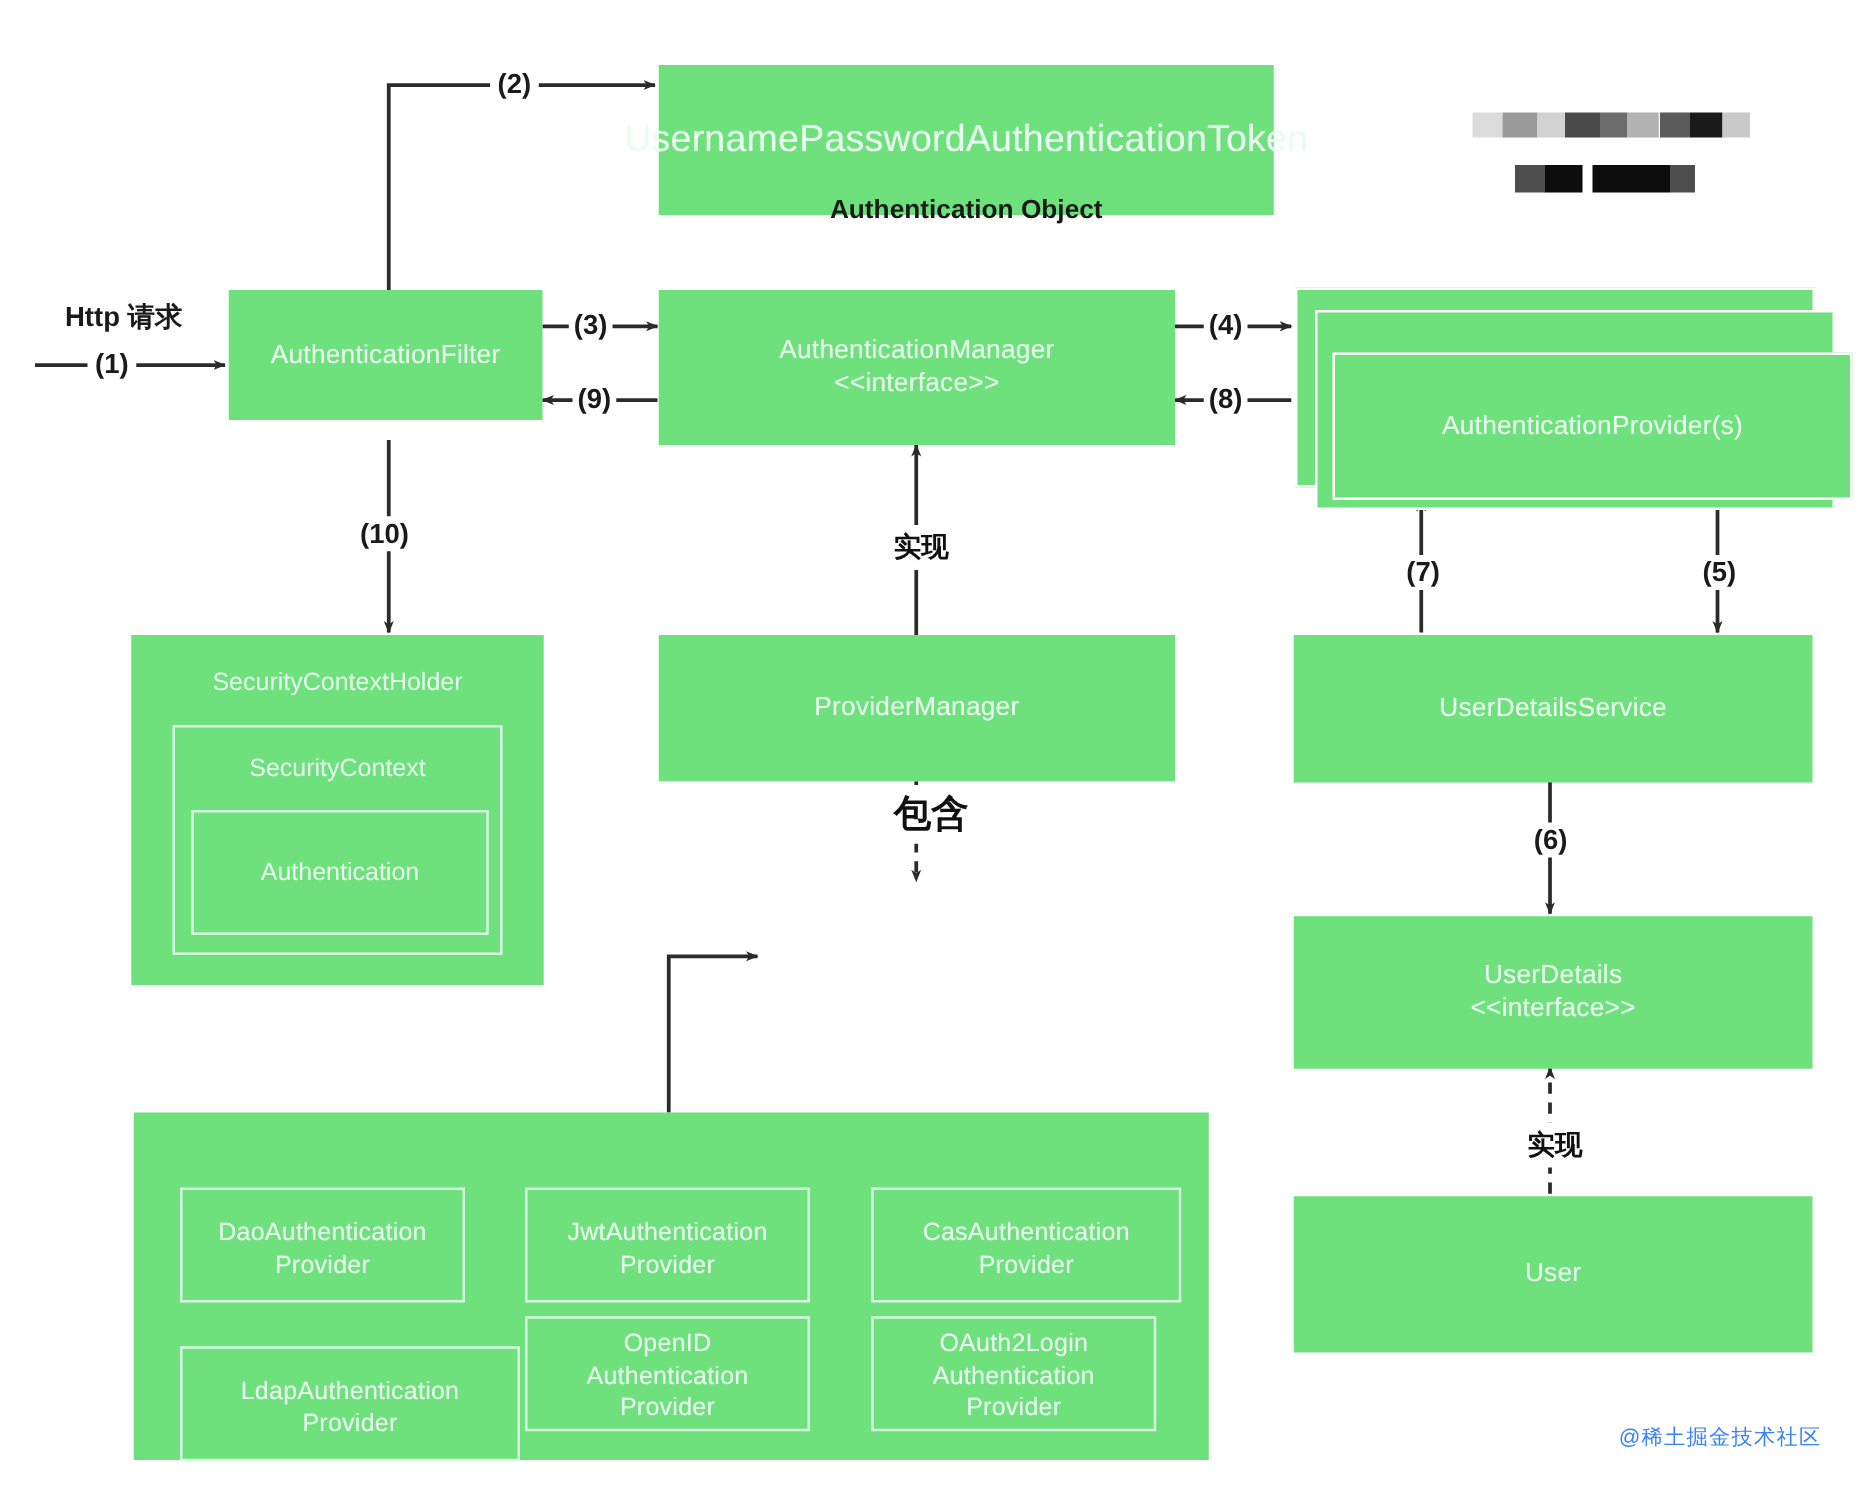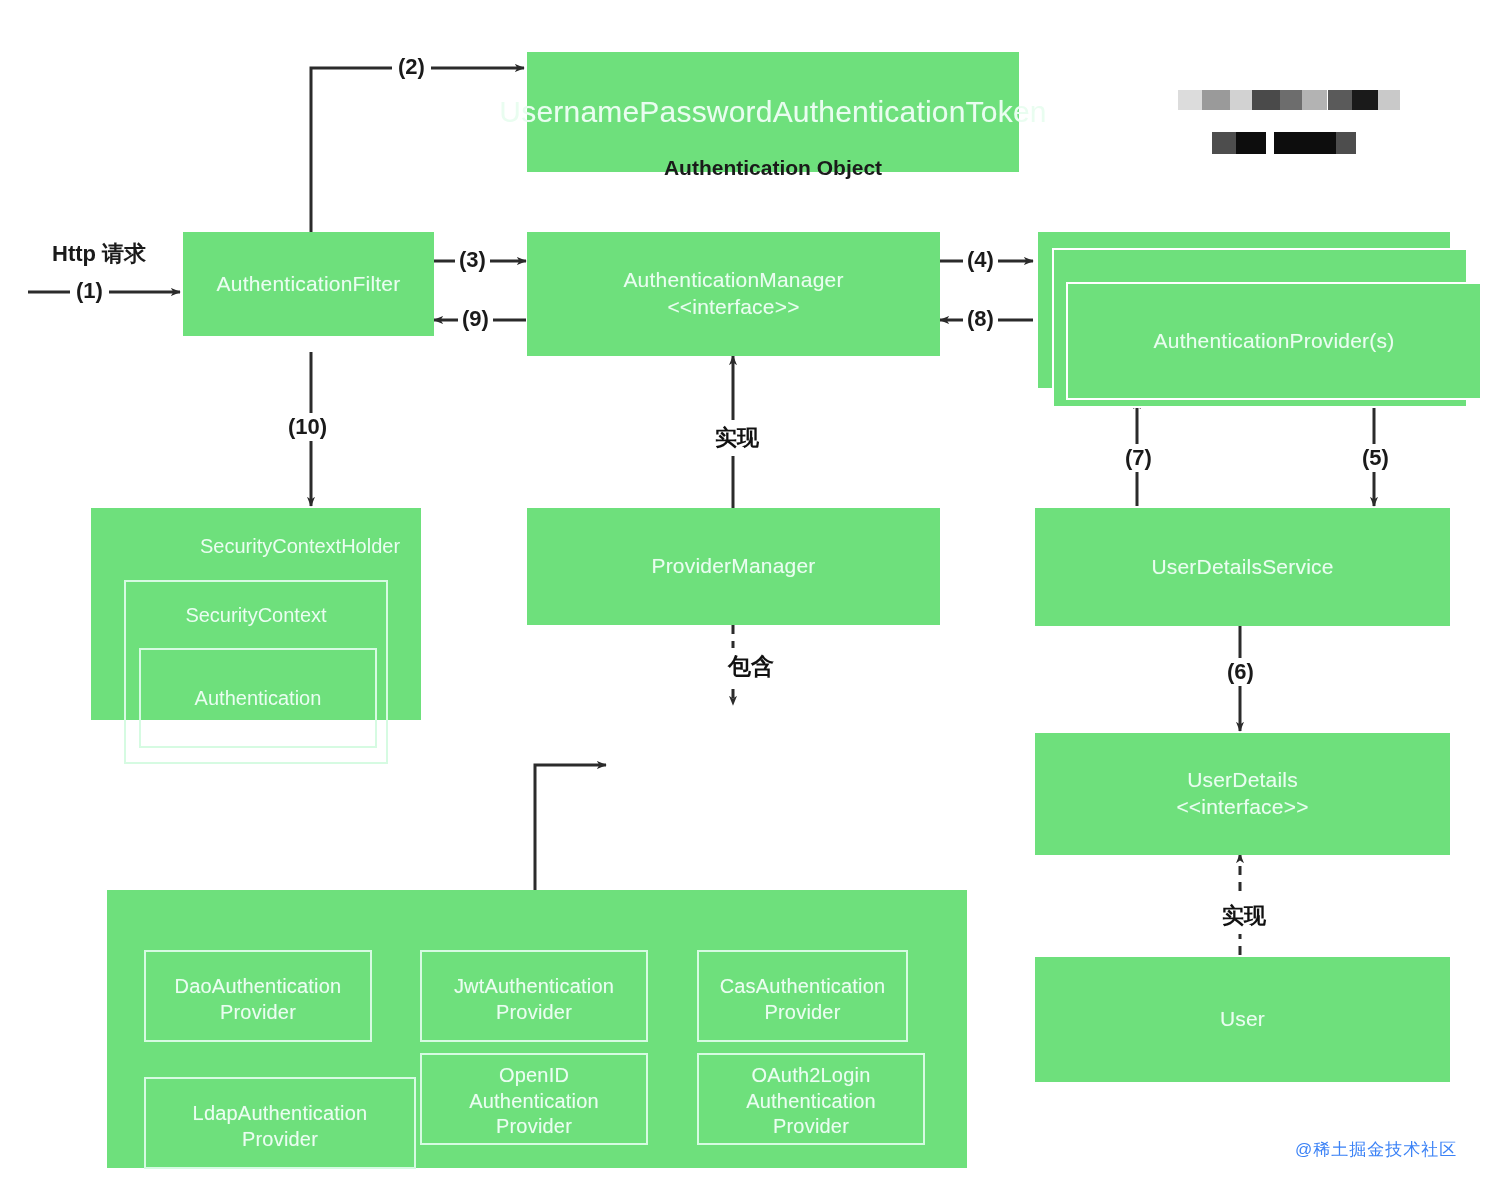--- a/index.html
+++ b/index.html
@@ -159,21 +159,21 @@
     <span class="node-lbl">AuthenticationManager
 &lt;&lt;interface&gt;&gt;</span>
   </div>
 
   <div class="stack-layer" style="left:1036px; top:230px; width:416px; height:160px;"></div>
   <div class="stack-layer" style="left:1052px; top:248px; width:416px; height:160px;"></div>
   <div class="node" style="left:1066px; top:282px; width:416px; height:118px; font-size:21px; border:2px solid #ffffff;">
     <span class="node-lbl">AuthenticationProvider(s)</span>
   </div>
 
-  <div class="nested-outer" style="left:91px; top:508px; width:330px; height:212px;padding-left:44px;">
+  <div class="nested-outer" style="left:105px; top:508px; width:330px; height:280px;">
     <div class="nested-title" style="top:27px; font-size:20px;">SecurityContextHolder</div>
     <div class="nested-box" style="left:33px; top:72px; width:264px; height:184px;">
       <div class="nested-title" style="top:22px; font-size:20px;">SecurityContext</div>
       <div class="nested-box" style="left:13px; top:66px; width:238px; height:100px; align-items:center;">
         <div class="nested-title" style="top:37px; font-size:20px;">Authentication</div>
       </div>
     </div>
   </div>
 
   <div class="node" style="left:527px; top:508px; width:413px; height:117px; font-size:21px;">
@@ -196,21 +196,21 @@
 
   <div class="node" style="left:107px; top:890px; width:860px; height:278px; display:block;">
     <div class="nested-box" style="left:37px; top:60px; width:228px; height:92px; align-items:center;">
       <div class="nested-title" style="top:22px; font-size:20px; white-space:pre-line;">DaoAuthentication
 Provider</div>
     </div>
     <div class="nested-box" style="left:313px; top:60px; width:228px; height:92px; align-items:center;">
       <div class="nested-title" style="top:22px; font-size:20px; white-space:pre-line;">JwtAuthentication
 Provider</div>
     </div>
-    <div class="nested-box" style="left:590px; top:60px; width:211px; height:92px; align-items:center;">
+    <div class="nested-box" style="left:590px; top:60px; width:248px; height:92px; align-items:center;">
       <div class="nested-title" style="top:22px; font-size:20px; white-space:pre-line;">CasAuthentication
 Provider</div>
     </div>
     <div class="nested-box" style="left:37px; top:163px; width:272px; height:92px; align-items:center;margin-top:24px;">
       <div class="nested-title" style="top:22px; font-size:20px; white-space:pre-line;">LdapAuthentication
 Provider</div>
     </div>
     <div class="nested-box" style="left:313px; top:163px; width:228px; height:92px; align-items:center;text-decoration:underline;">
       <div class="nested-title" style="top:8px; font-size:20px; white-space:pre-line;">OpenID
 Authentication
@@ -229,21 +229,21 @@
   <div class="edge-label" style="left:455px; top:249px; font-size:22px; padding:0 4px;">(3)</div>
   <div class="edge-label" style="left:458px; top:308px; font-size:22px; padding:0 4px;">(9)</div>
   <div class="edge-label" style="left:963px; top:249px; font-size:22px; padding:0 4px;">(4)</div>
   <div class="edge-label" style="left:963px; top:308px; font-size:22px; padding:0 4px;">(8)</div>
   <div class="edge-label" style="left:283px; top:413px; font-size:22px; padding:3px 5px;">(10)</div>
   <div class="edge-label" style="left:1357px; top:444px; font-size:22px; padding:3px 5px;">(5)</div>
   <div class="edge-label" style="left:1120px; top:444px; font-size:22px; padding:3px 5px;">(7)</div>
   <div class="edge-label" style="left:1222px; top:658px; font-size:22px; padding:3px 5px;">(6)</div>
 
   <div class="cn-label" style="left:709px; top:420px; font-size:22px; padding:3px 6px;">实现</div>
-  <div class="cn-label" style="left:709px; top:648px; font-size:23px; padding:3px 6px;margin-left:13px;">包含</div>
+  <div class="cn-label" style="left:709px; top:628px; font-size:30px; padding:3px 6px;">包含</div>
   <div class="cn-label" style="left:1216px; top:898px; font-size:22px; padding:3px 6px;">实现</div>
 
   <div class="redact" style="left:1178px; top:90px;">
     <span style="width:24px;height:20px;background:#dcdcdc;"></span>
     <span style="width:28px;height:20px;background:#9a9a9a;"></span>
     <span style="width:22px;height:20px;background:#d2d2d2;"></span>
     <span style="width:28px;height:20px;background:#4a4a4a;"></span>
     <span style="width:22px;height:20px;background:#6d6d6d;"></span>
     <span style="width:25px;height:20px;background:#b3b3b3;"></span>
   </div>

